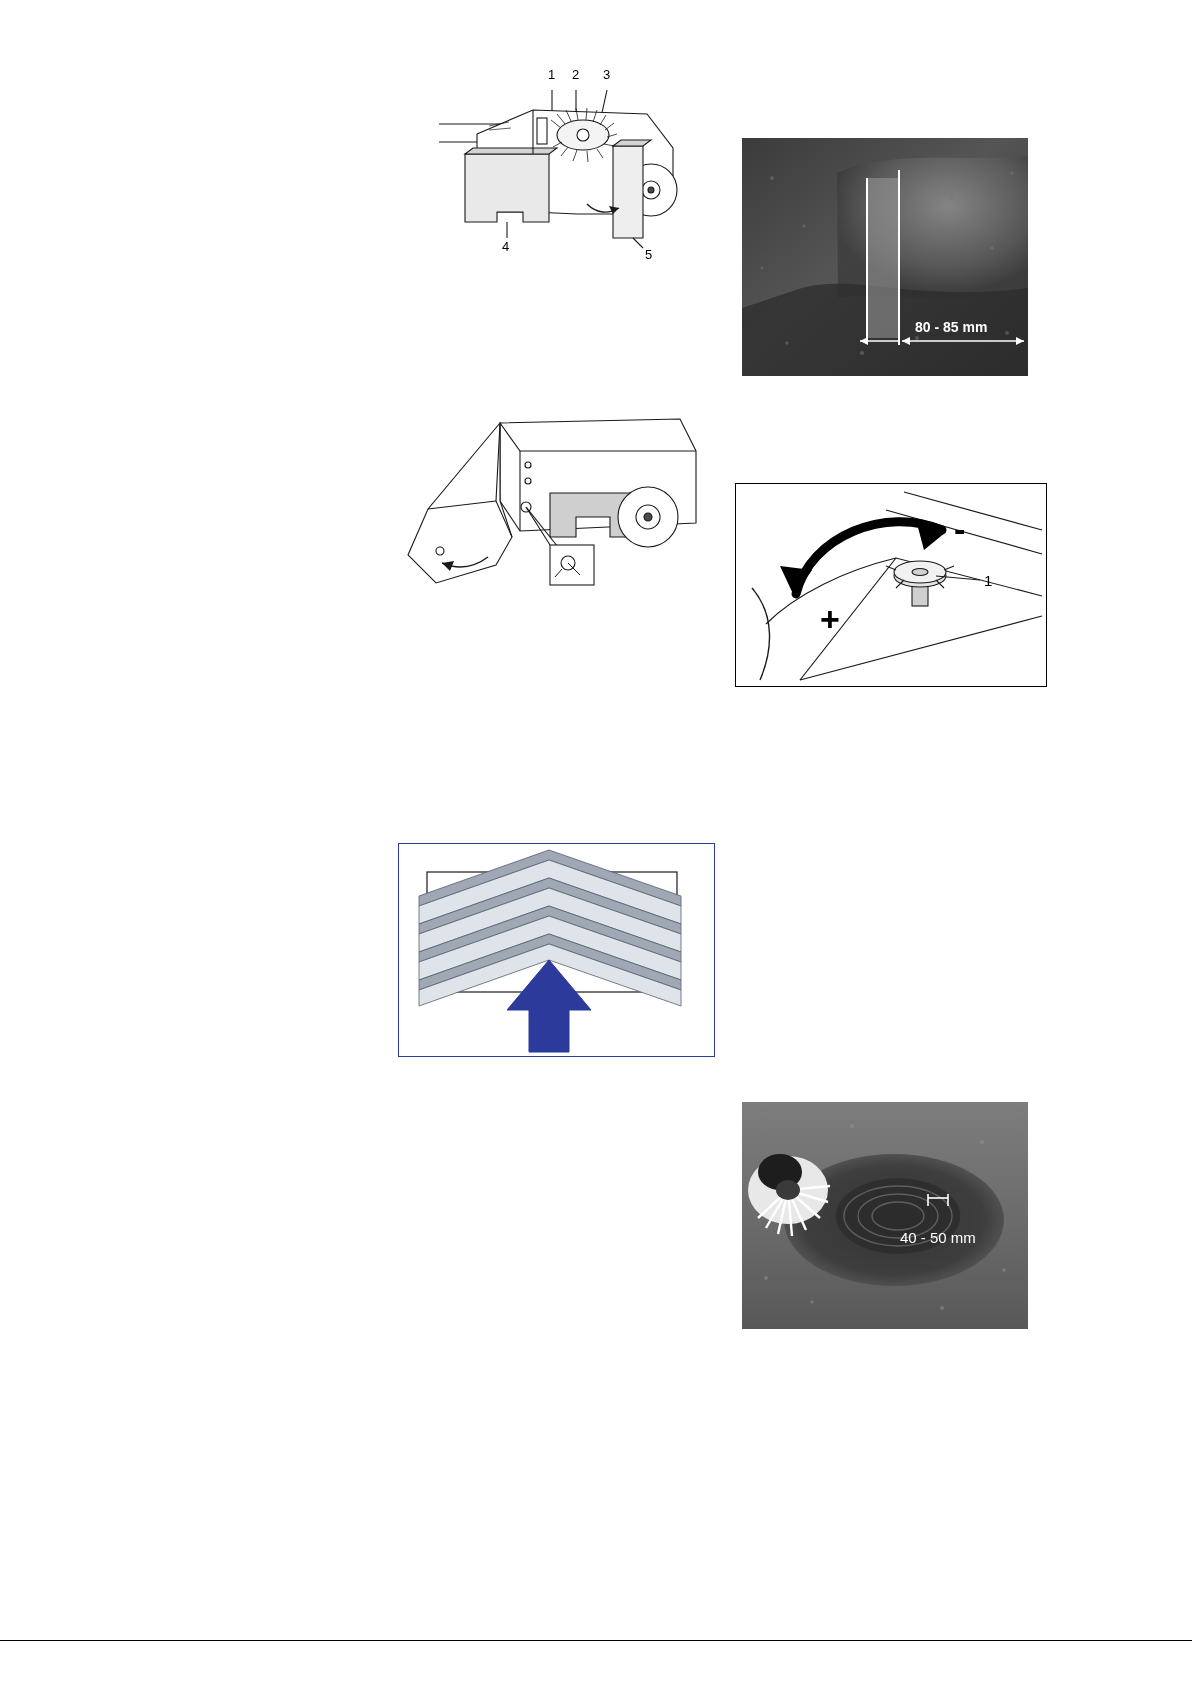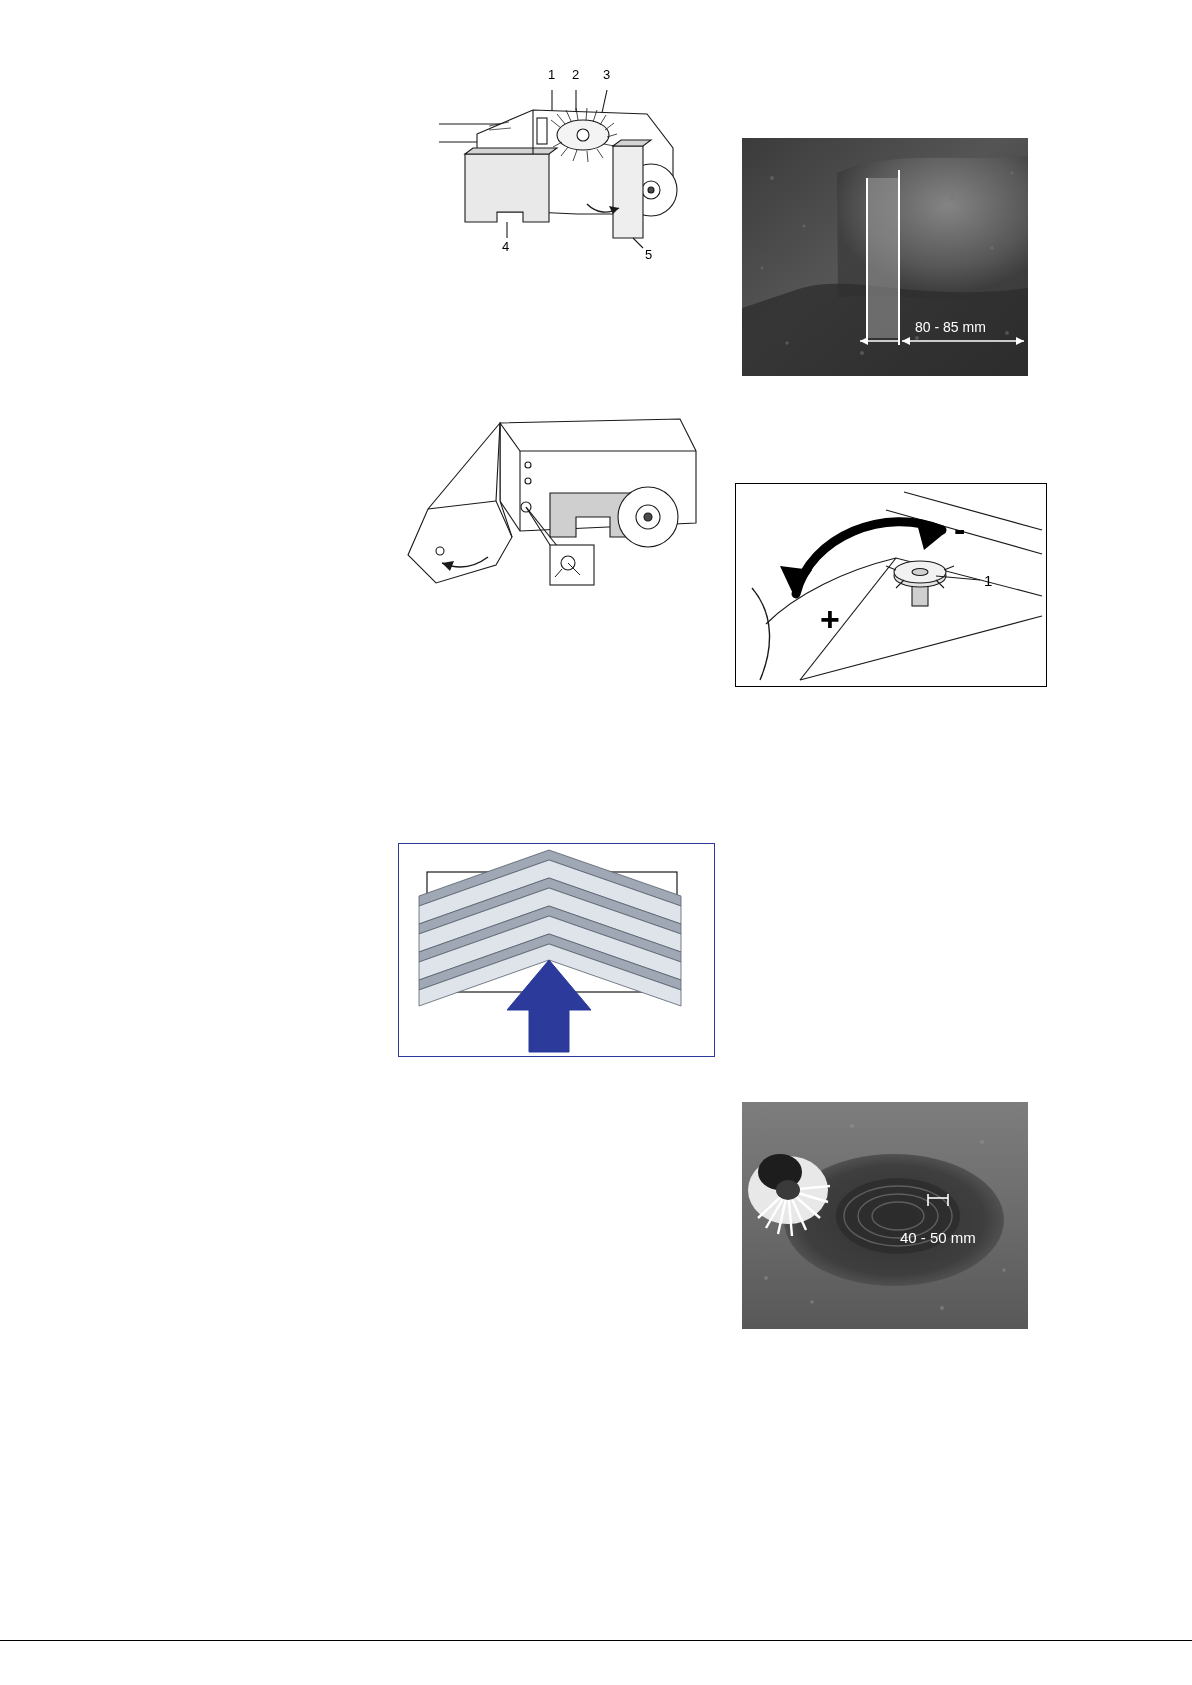--- a/index.html
+++ b/index.html
@@ -42,20 +42,21 @@
   }
   .photo-grain {
     position: absolute;
     left: 0; top: 0; right: 0; bottom: 0;
   }
   #fig-photo-80 .dim-label {
     position: absolute;
     color: #ffffff;
     font-size: 14px;
     font-family: "Liberation Sans", sans-serif;
+    font-weight: bold;
   }
   
   #fig-hopper {
     left: 400px; top: 405px; width: 300px; height: 215px;
   }
   
   #fig-knob {
     left: 735px; top: 483px; width: 310px; height: 202px;
     border: 1px solid #000;
     background: #ffffff;

